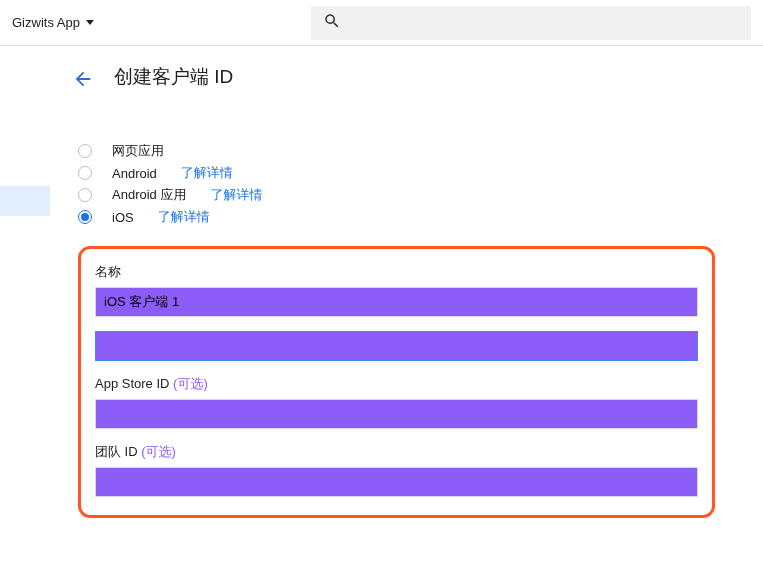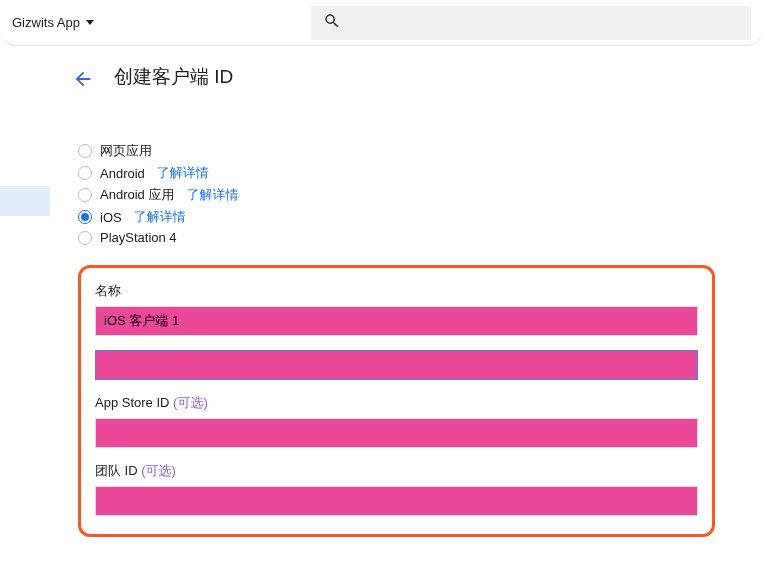--- a/index.html
+++ b/index.html
@@ -1,49 +1,49 @@
 <!DOCTYPE html>
 <html><head>
   <meta charset="utf-8">
   <style>
     * { box-sizing: border-box; margin: 0; padding: 0; }
     body { font-family: Arial, "Helvetica Neue", sans-serif; font-size: 13px; color: #212121; background: #fff; width: 763px; }
     
-    .topbar { height: 46px; border-bottom: 1px solid #e0e0e0; display: flex; align-items: center; padding: 0 12px; border-radius: 16px; }
+    .topbar { height: 46px; border-bottom: 1px solid #e0e0e0; display: flex; align-items: center; padding: 0 12px; }
     .project-dropdown { display: flex; align-items: center; gap: 6px; cursor: pointer; font-size: 13px; }
     .caret-down { display: inline-block; width: 0; height: 0; border-left: 4px solid transparent; border-right: 4px solid transparent; border-top: 5px solid #212121; }
     .searchbox { margin-left: auto; width: 440px; height: 34px; background: #f1f1f1; display: flex; align-items: center; padding: 0 12px; }
     .search-icon svg { width: 18px; height: 18px; fill: #333; }
     
     .content { display: flex; }
     .leftrail { width: 50px; flex-shrink: 0; padding-top: 140px; }
     .leftrail-highlight { height: 30px; background: #e3eefc; }
     
     .main { flex: 1; padding: 18px 24px 18px 4px; }
     .page-header { display: flex; align-items: flex-end; gap: 20px; margin-bottom: 50px; margin-left: 18px; }
     .back-arrow { color: #3367d6; cursor: pointer; display: flex; }
     .back-arrow svg { width: 22px; height: 22px; fill: #3367d6; }
     .page-title { font-size: 19px; font-weight: 400; }
     
     .form-block { margin-left: 24px; margin-right: 24px; }
     .section-label { font-size: 13px; margin-bottom: 4px; }
     .radio-group { margin-bottom: 18px; }
-    .radio-row { display: flex; align-items: center; gap: 8px; padding: 2px 0; font-size: 13px; }
+    .radio-row { display: flex; align-items: center; gap: 20px; padding: 2px 0; font-size: 13px; }
     .radio { width: 14px; height: 14px; border: 1px solid #bdbdbd; border-radius: 50%; display: inline-flex; align-items: center; justify-content: center; flex-shrink: 0; cursor: pointer; }
     .radio.checked { border-color: #1a73e8; }
     .radio.checked::after { content: ""; width: 8px; height: 8px; background: #1a73e8; border-radius: 50%; }
     .radio-label { }
     .learn-more { color: #1a73e8; cursor: pointer; margin-left: 4px; }
     
     .highlight-box { border: 3px solid #ff5722; border-radius: 12px; padding: 14px 14px 18px 14px; margin-bottom: 14px; }
     .field { margin-bottom: 14px; }
     .field:last-child { margin-bottom: 0; }
     .field-label { font-size: 13px; margin-bottom: 6px; display: block; }
     .optional { color: #8b5cf6; }
-    .field-input { width: 100%; height: 30px; border: 1px solid #dadada; padding: 0 8px; font-size: 13px; outline: none; background: #ec4899; }
+    .field-input { width: 100%; height: 30px; border: 1px solid #dadada; padding: 0 8px; font-size: 13px; outline: none; background: #8b5cf6; }
     .field-input.focused { border: 1px solid #4285f4; }
   </style>
 </head>
 <body>
 
 <div class="topbar">
   <div class="project-dropdown">
     <span>Gizwits App</span>
     <span class="caret-down"></span>
   </div>
@@ -85,24 +85,20 @@
           <div class="radio-row">
             <span class="radio"></span>
             <span class="radio-label">Android 应用</span>
             <span class="learn-more">了解详情</span>
           </div>
           <div class="radio-row">
             <span class="radio checked"></span>
             <span class="radio-label">iOS</span>
             <span class="learn-more">了解详情</span>
           </div>
-          <div class="radio-row">
-            <span class="radio"></span>
-            <span class="radio-label">PlayStation 4</span>
-          </div>
         </div>
 
       <div class="highlight-box">
         <div class="field">
           <label class="field-label">名称</label>
           <input class="field-input" value="iOS 客户端 1" style="">
         </div>
         <div class="field">
           <input class="field-input focused" value="" style="">
         </div>

